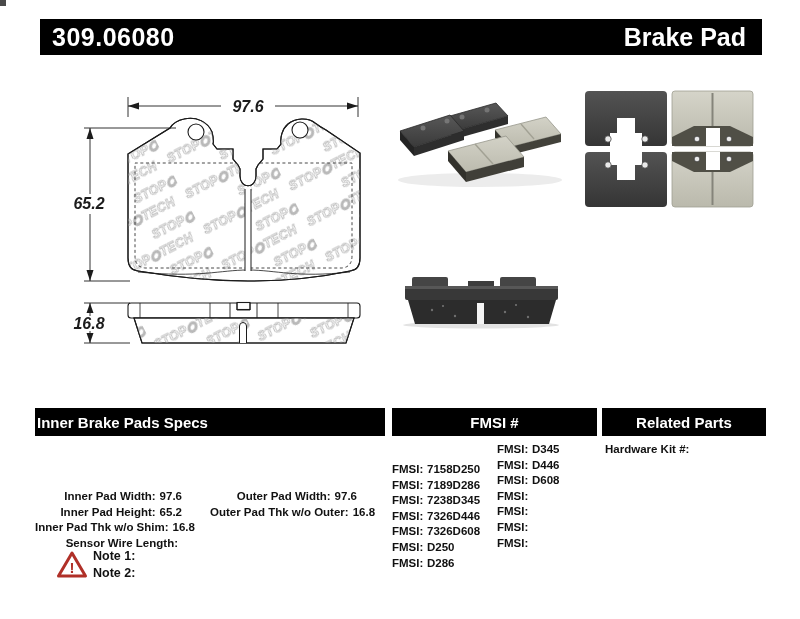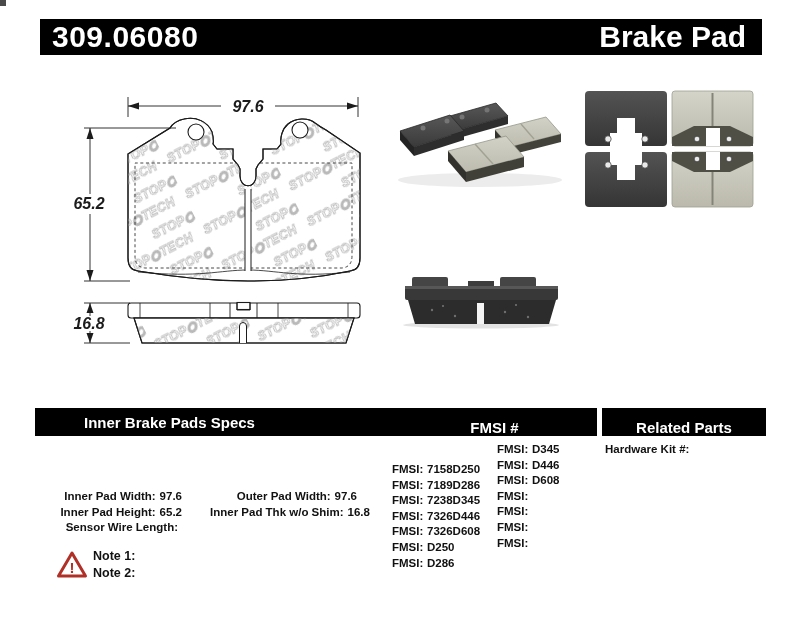--- a/index.html
+++ b/index.html
@@ -2,29 +2,29 @@
 <html><head>
 <meta charset="utf-8">
 <style>
   html,body{margin:0;padding:0;background:#fff;}
   .canvas{position:relative;width:800px;height:619px;background:#fff;overflow:hidden;
           font-family:"Liberation Sans",sans-serif;color:#111;}
   .corner-artifact{position:absolute;left:0;top:0;width:6px;height:6px;background:#4a4a4a;}
   
   .header-bar{position:absolute;left:40px;top:19px;width:722px;height:36px;background:#000;
               color:#fff;display:flex;align-items:center;justify-content:space-between;
-              font-weight:bold;font-size:30px;}
+              font-weight:bold;font-size:25px;}
   .header-bar .pn{padding-left:12px;letter-spacing:.5px;}
   .header-bar .ttl{padding-right:16px;}
   
   .bar{position:absolute;top:408px;height:28px;background:#000;color:#fff;font-weight:bold;
        font-size:15px;display:flex;align-items:center;}
   .bar .half{width:50%;text-align:center;}
-  .bar.single{justify-content:center;align-items:flex-end;}
-  .specs-bar{left:35px;width:350px;padding-left:47px;}
+  .bar.single{justify-content:center;}
+  .specs-bar{left:35px;width:350px;}
   .fmsi-bar{left:392px;width:205px;}
   .related-bar{left:602px;width:164px;}
   
   .col{position:absolute;top:442px;font-size:11.5px;font-weight:bold;line-height:15.6px;
        white-space:nowrap;}
   .col.right{text-align:right;margin-top:47px;}
   .inner-col{left:35px;width:147px;}
   .outer-col{left:210px;width:147px;}
   .fmsi-col1{left:392px;margin-top:20px;}
   .fmsi-col2{left:497px;}
@@ -247,26 +247,27 @@
   <div class="bar single fmsi-bar">
     <span>FMSI #</span>
   </div>
   <div class="bar single related-bar">
     <span>Related Parts</span>
   </div>
 
   <div class="col right inner-col">
     <div class="spec-row"><span>Inner Pad Width:</span><span class="val">97.6</span></div>
     <div class="spec-row"><span>Inner Pad Height:</span><span class="val">65.2</span></div>
+    <div class="spec-row"><span>Inner Pad Thk w/o Shim:</span><span class="val">16.8</span></div>
     <div class="spec-row"><span>Sensor Wire Length:</span><span class="val"></span></div>
   </div>
 
   <div class="col right outer-col">
     <div class="spec-row"><span>Outer Pad Width:</span><span class="val">97.6</span></div>
-    <div class="spec-row"><span>Inner Pad Thk w/o Shim:</span><span class="val">16.8</span></div>
+    <div class="spec-row"><span>Outer Pad Thk w/o Outer:</span><span class="val">16.8</span></div>
   </div>
 
   <div class="col fmsi-col1">
     <div class="fmsi-row"><span class="lab">FMSI:</span><span class="val">7158D250</span></div>
     <div class="fmsi-row"><span class="lab">FMSI:</span><span class="val">7189D286</span></div>
     <div class="fmsi-row"><span class="lab">FMSI:</span><span class="val">7238D345</span></div>
     <div class="fmsi-row"><span class="lab">FMSI:</span><span class="val">7326D446</span></div>
     <div class="fmsi-row"><span class="lab">FMSI:</span><span class="val">7326D608</span></div>
     <div class="fmsi-row"><span class="lab">FMSI:</span><span class="val">D250</span></div>
     <div class="fmsi-row"><span class="lab">FMSI:</span><span class="val">D286</span></div>

